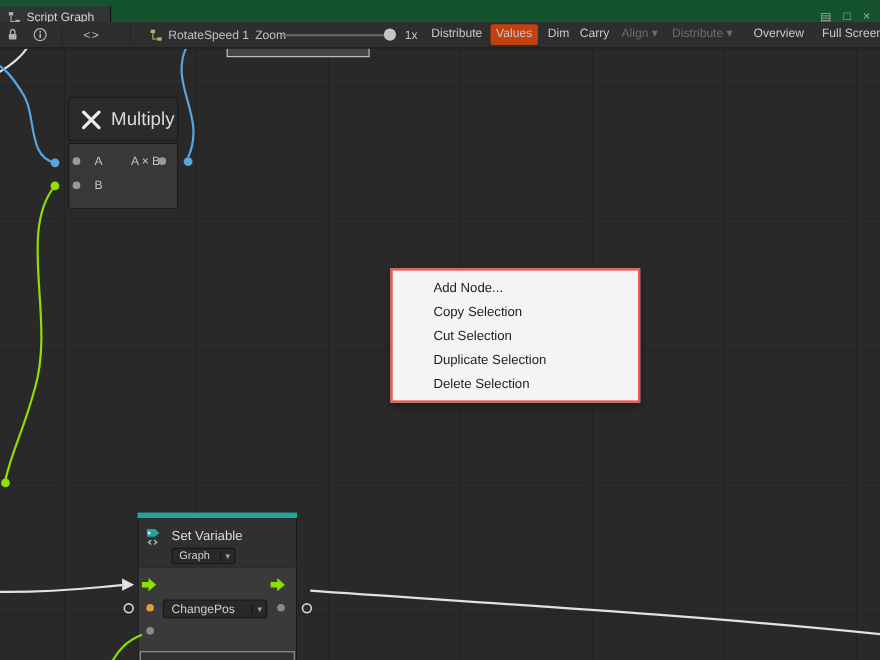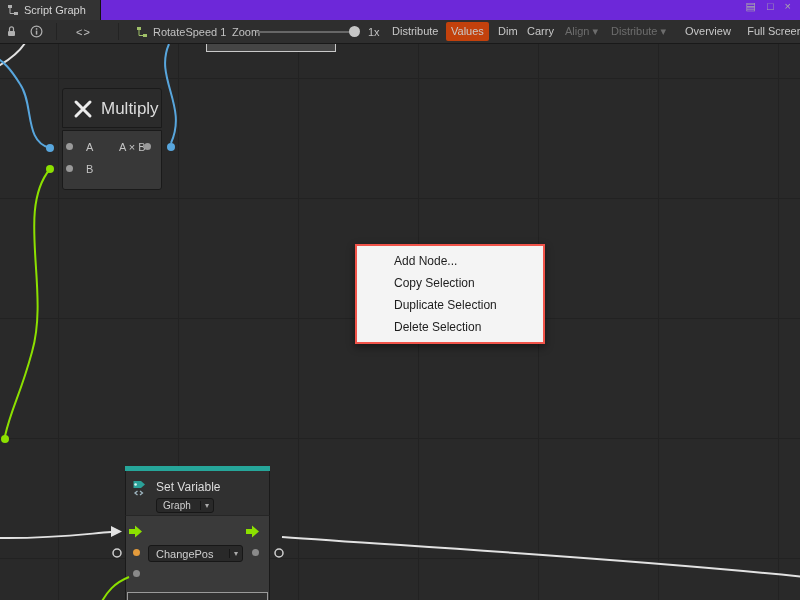--- a/index.html
+++ b/index.html
@@ -1,20 +1,20 @@
 <!DOCTYPE html>
 <html><head>
 <meta charset="utf-8">
 <style>
   *{margin:0;padding:0;box-sizing:border-box}
   html,body{width:800px;height:600px;overflow:hidden;background:#282828;
     font-family:"Liberation Sans",sans-serif;color:#c8c8c8;font-size:11px}
   
-  .tabbar{position:absolute;left:0;top:0;width:800px;height:32px;background:#6d28d9;
-    border-bottom:1px solid #121212;display:flex;z-index:20}
+  .tabbar{position:absolute;left:0;top:0;width:800px;height:32px;background:#14532d;
+    border-bottom:1px solid #121212;display:flex;align-items:center;z-index:20}
   .tab{height:20px;display:flex;align-items:center;gap:5px;padding:0 14px 0 7px;
     background:#333;border-right:1px solid #121212;color:#d4d4d4}
   .win-controls{margin-left:auto;display:flex;gap:11px;padding-right:9px;color:#ababab;font-size:11px}
   .win-controls span{cursor:default}
   
   .toolbar{position:absolute;left:0;top:20px;width:800px;height:24px;background:#2e2e2e;
     border-bottom:1px solid #191919;z-index:20}
   .titem{position:absolute;top:0;height:23px;display:flex;align-items:center;color:#c2c2c2}
   .sep{position:absolute;top:3px;width:1px;height:17px;background:#232323}
   .tbtn{position:absolute;top:2px;height:19px;line-height:19px;padding:0 5px;color:#c8c8c8;
@@ -55,21 +55,21 @@
   .setvar .ttl{position:absolute;left:30px;top:9px;color:#dcdcdc;font-size:12px}
   .setvar .vic{position:absolute;left:6px;top:8px}
   .chip{position:absolute;background:#292929;border:1px solid #171717;border-radius:3px;
     color:#cfcfcf;display:flex;align-items:center;cursor:default}
   .chip .cap{margin-left:auto;padding:0 4px;border-left:1px solid #171717;font-size:8px;color:#aaa}
   .chip-graph{left:30px;top:27px;width:58px;height:15px;padding-left:6px;font-size:10px}
   .chip-var{left:23px;top:79px;width:95px;height:17px;padding-left:7px;font-size:11px}
   .subbox{position:absolute;left:2px;top:126px;width:141px;height:46px;background:#313131;
     border:1px solid #9a9a9a}
   
-  .ctxmenu{position:absolute;left:355px;top:244px;width:190px;z-index:30;background:#f4f4f4;
+  .ctxmenu{position:absolute;left:355px;top:244px;width:227px;z-index:30;background:#f4f4f4;
     border:2px solid #f1544a;box-shadow:0 3px 8px rgba(0,0,0,.45);padding:4px 0}
   .ctxmenu .mi{height:22px;line-height:22px;padding-left:37px;color:#1d1d1d;font-size:12px;cursor:default}
 </style>
 </head>
 <body>
 
 <div class="tabbar">
   <div class="tab">
     <svg width="12" height="12" viewBox="0 0 12 12">
       <rect x="1" y="1" width="4" height="3" fill="#b0b0b0"></rect>
@@ -198,15 +198,16 @@
     <polygon points="246,529 252,529 252,525.5 259,531.5 252,537.5 252,534 246,534" fill="#8ce000"></polygon>
 
     <circle cx="117" cy="553" r="4" stroke="#d0d0d0" stroke-width="1.5" fill="none"></circle>
     <circle cx="279" cy="553" r="4" stroke="#d0d0d0" stroke-width="1.5" fill="none"></circle>
   </svg>
 </div>
 
 <div class="ctxmenu">
   <div class="mi">Add Node...</div>
   <div class="mi">Copy Selection</div>
+  <div class="mi">Cut Selection</div>
   <div class="mi">Duplicate Selection</div>
   <div class="mi">Delete Selection</div>
 </div>
 
 </body></html>

